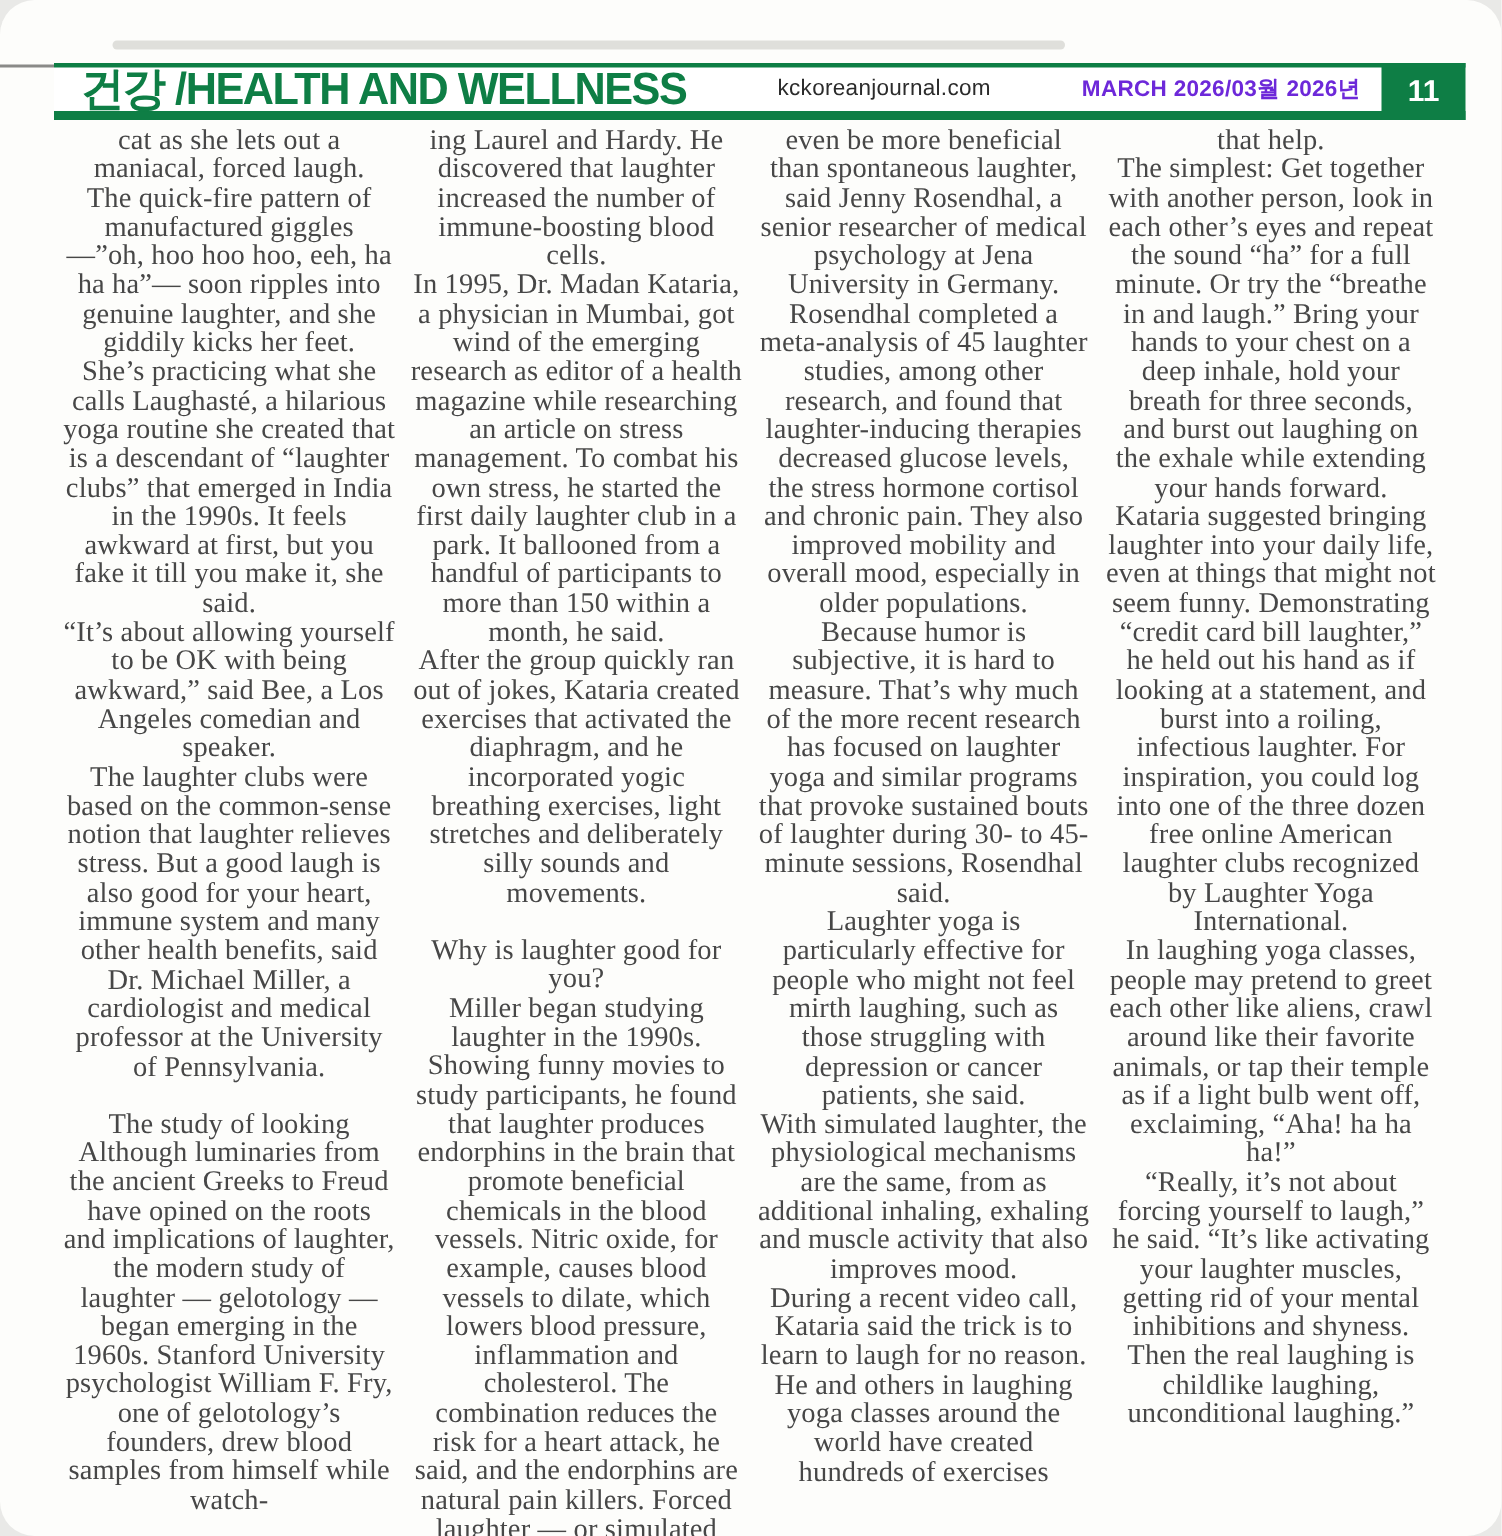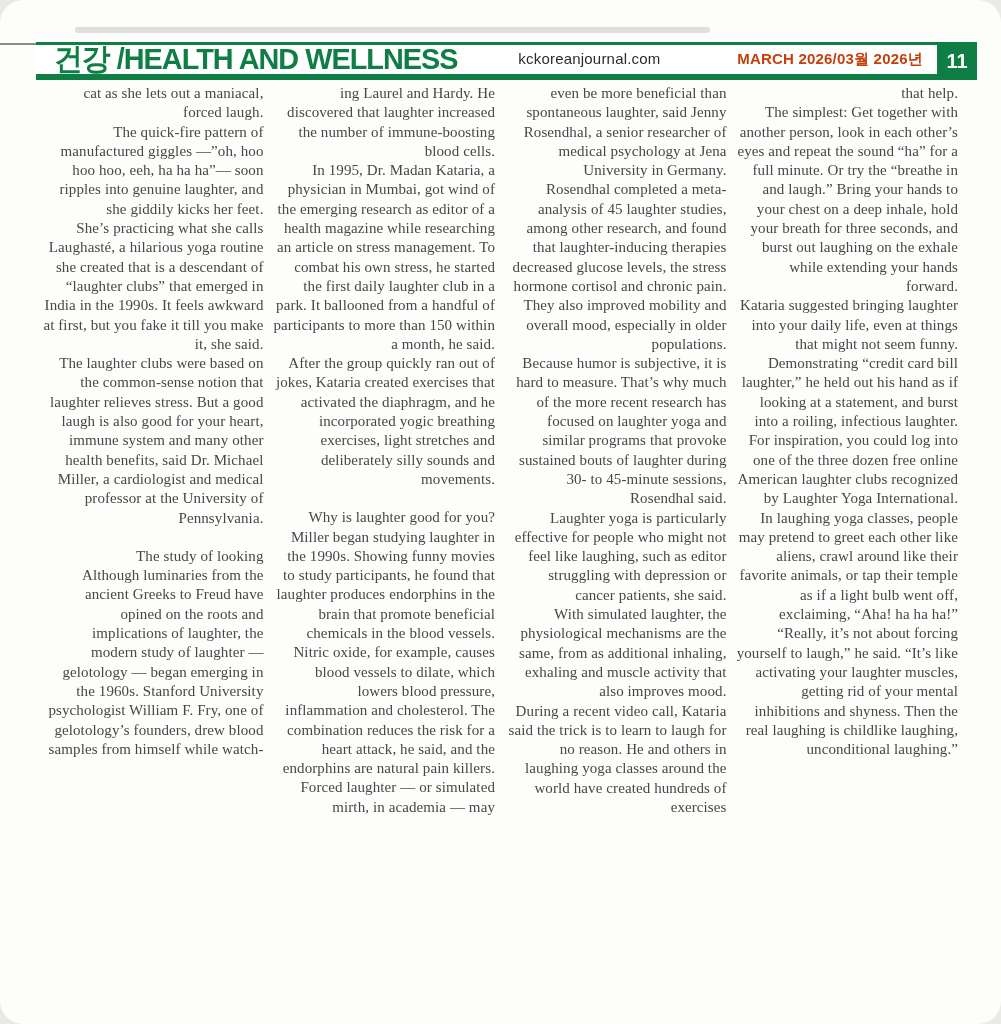--- a/index.html
+++ b/index.html
@@ -48,46 +48,46 @@
     flex:1;
     display:flex;justify-content:space-between;
     padding:0 14px 0 44px;
     min-width:0;
     gap:30px;
   }
   .website{
     font-size:15px;color:#2b2b2b;letter-spacing:.2px;
   }
   .issue-date{
-    font-size:15px;font-weight:bold;color:#c2410c;letter-spacing:.2px;
+    font-size:15px;font-weight:bold;color:#6d28d9;letter-spacing:.2px;
   }
   .page-number-box{
     align-self:stretch;
     margin:-3px 0 -6px 0;
-    width:40px;
+    width:56px;
     background:var(--green);
     color:#fff;
     display:flex;align-items:center;justify-content:center;
     font-weight:bold;font-size:20px;
   }
   .columns{
     position:absolute;left:42px;top:84px;width:916px;
     display:flex;gap:10px;
   }
   .col{
     width:221.5px;flex:0 0 auto;
   }
   .col p{
     margin:0;
     font-family:"Liberation Serif","DejaVu Serif",serif;
-    font-size:15px;
+    font-size:19px;
     line-height:19.3px;
     color:var(--ink);
     letter-spacing:.1px;
-    text-align:right;
+    text-align:center;
   }
   .col p.subhead{
     margin-top:19px;
   }
 </style>
 </head>
 <body>
 
 <div class="page">
 
@@ -104,38 +104,39 @@
       <span>11</span>
     </div>
   </header>
 
   <main class="columns">
 
     <div class="col">
       <p>cat as she lets out a maniacal, forced laugh.</p>
       <p>The quick-fire pattern of manufactured giggles —”oh, hoo hoo hoo, eeh, ha ha ha”— soon ripples into genuine laughter, and she giddily kicks her feet.</p>
       <p>She’s practicing what she calls Laughasté, a hilarious yoga routine she created that is a descendant of “laughter clubs” that emerged in India in the 1990s. It feels awkward at first, but you fake it till you make it, she said.</p>
+      <p>“It’s about allowing yourself to be OK with being awkward,” said Bee, a Los Angeles comedian and speaker.</p>
       <p>The laughter clubs were based on the common-sense notion that laughter relieves stress. But a good laugh is also good for your heart, immune system and many other health benefits, said Dr. Michael Miller, a cardiologist and medical professor at the University of Pennsylvania.</p>
       <p class="subhead">The study of looking</p>
       <p>Although luminaries from the ancient Greeks to Freud have opined on the roots and implications of laughter, the modern study of laughter — gelotology — began emerging in the 1960s. Stanford University psychologist William F. Fry, one of gelotology’s founders, drew blood samples from himself while watch-</p>
     </div>
 
     <div class="col">
       <p>ing Laurel and Hardy. He discovered that laughter increased the number of immune-boosting blood cells.</p>
       <p>In 1995, Dr. Madan Kataria, a physician in Mumbai, got wind of the emerging research as editor of a health magazine while researching an article on stress management. To combat his own stress, he started the first daily laughter club in a park. It ballooned from a handful of participants to more than 150 within a month, he said.</p>
       <p>After the group quickly ran out of jokes, Kataria created exercises that activated the diaphragm, and he incorporated yogic breathing exercises, light stretches and deliberately silly sounds and movements.</p>
       <p class="subhead">Why is laughter good for you?</p>
       <p>Miller began studying laughter in the 1990s. Showing funny movies to study participants, he found that laughter produces endorphins in the brain that promote beneficial chemicals in the blood vessels. Nitric oxide, for example, causes blood vessels to dilate, which lowers blood pressure, inflammation and cholesterol. The combination reduces the risk for a heart attack, he said, and the endorphins are natural pain killers. Forced laughter — or simulated mirth, in academia — may</p>
     </div>
 
     <div class="col">
       <p>even be more beneficial than spontaneous laughter, said Jenny Rosendhal, a senior researcher of medical psychology at Jena University in Germany.</p>
       <p>Rosendhal completed a meta-analysis of 45 laughter studies, among other research, and found that laughter-inducing therapies decreased glucose levels, the stress hormone cortisol and chronic pain. They also improved mobility and overall mood, especially in older populations.</p>
       <p>Because humor is subjective, it is hard to measure. That’s why much of the more recent research has focused on laughter yoga and similar programs that provoke sustained bouts of laughter during 30- to 45-minute sessions, Rosendhal said.</p>
-      <p>Laughter yoga is particularly effective for people who might not feel like laughing, such as editor struggling with depression or cancer patients, she said.</p>
+      <p>Laughter yoga is particularly effective for people who might not feel mirth laughing, such as those struggling with depression or cancer patients, she said.</p>
       <p>With simulated laughter, the physiological mechanisms are the same, from as additional inhaling, exhaling and muscle activity that also improves mood.</p>
       <p>During a recent video call, Kataria said the trick is to learn to laugh for no reason. He and others in laughing yoga classes around the world have created hundreds of exercises</p>
     </div>
 
     <div class="col">
       <p>that help.</p>
       <p>The simplest: Get together with another person, look in each other’s eyes and repeat the sound “ha” for a full minute. Or try the “breathe in and laugh.” Bring your hands to your chest on a deep inhale, hold your breath for three seconds, and burst out laughing on the exhale while extending your hands forward.</p>
       <p>Kataria suggested bringing laughter into your daily life, even at things that might not seem funny. Demonstrating “credit card bill laughter,” he held out his hand as if looking at a statement, and burst into a roiling, infectious laughter. For inspiration, you could log into one of the three dozen free online American laughter clubs recognized by Laughter Yoga International.</p>
       <p>In laughing yoga classes, people may pretend to greet each other like aliens, crawl around like their favorite animals, or tap their temple as if a light bulb went off, exclaiming, “Aha! ha ha ha!”</p>
       <p>“Really, it’s not about forcing yourself to laugh,” he said. “It’s like activating your laughter muscles, getting rid of your mental inhibitions and shyness. Then the real laughing is childlike laughing, unconditional laughing.”</p>

